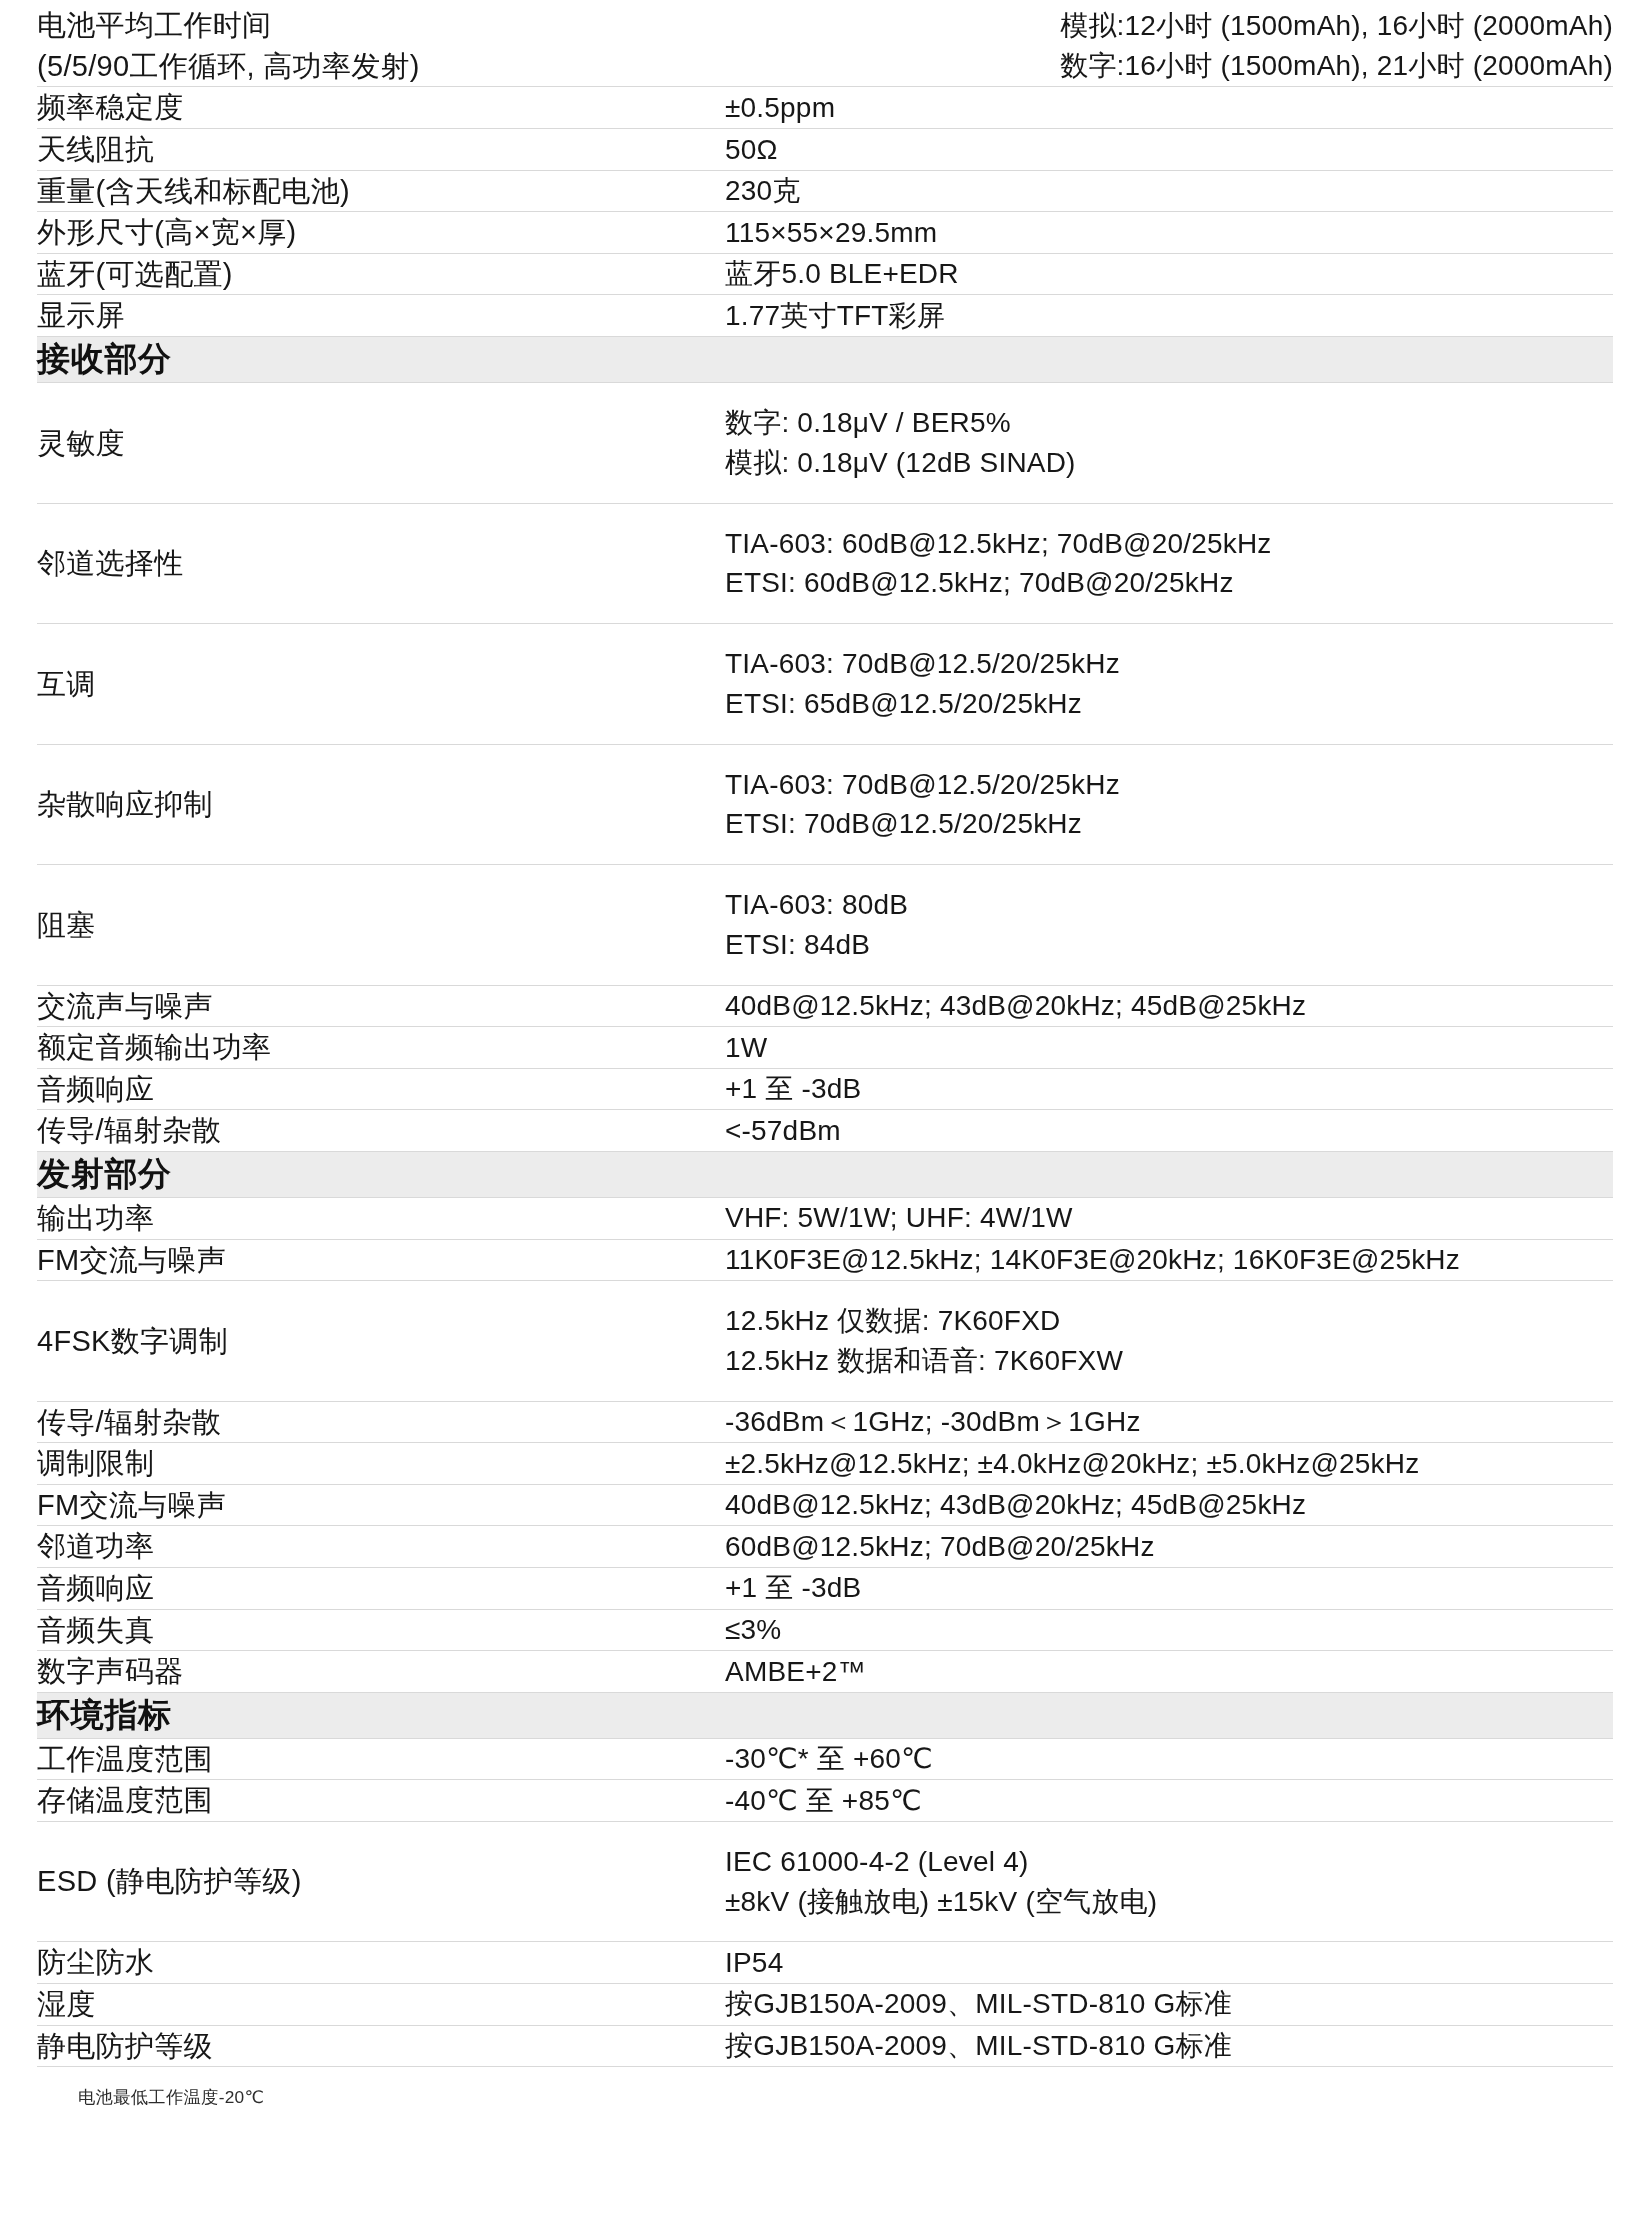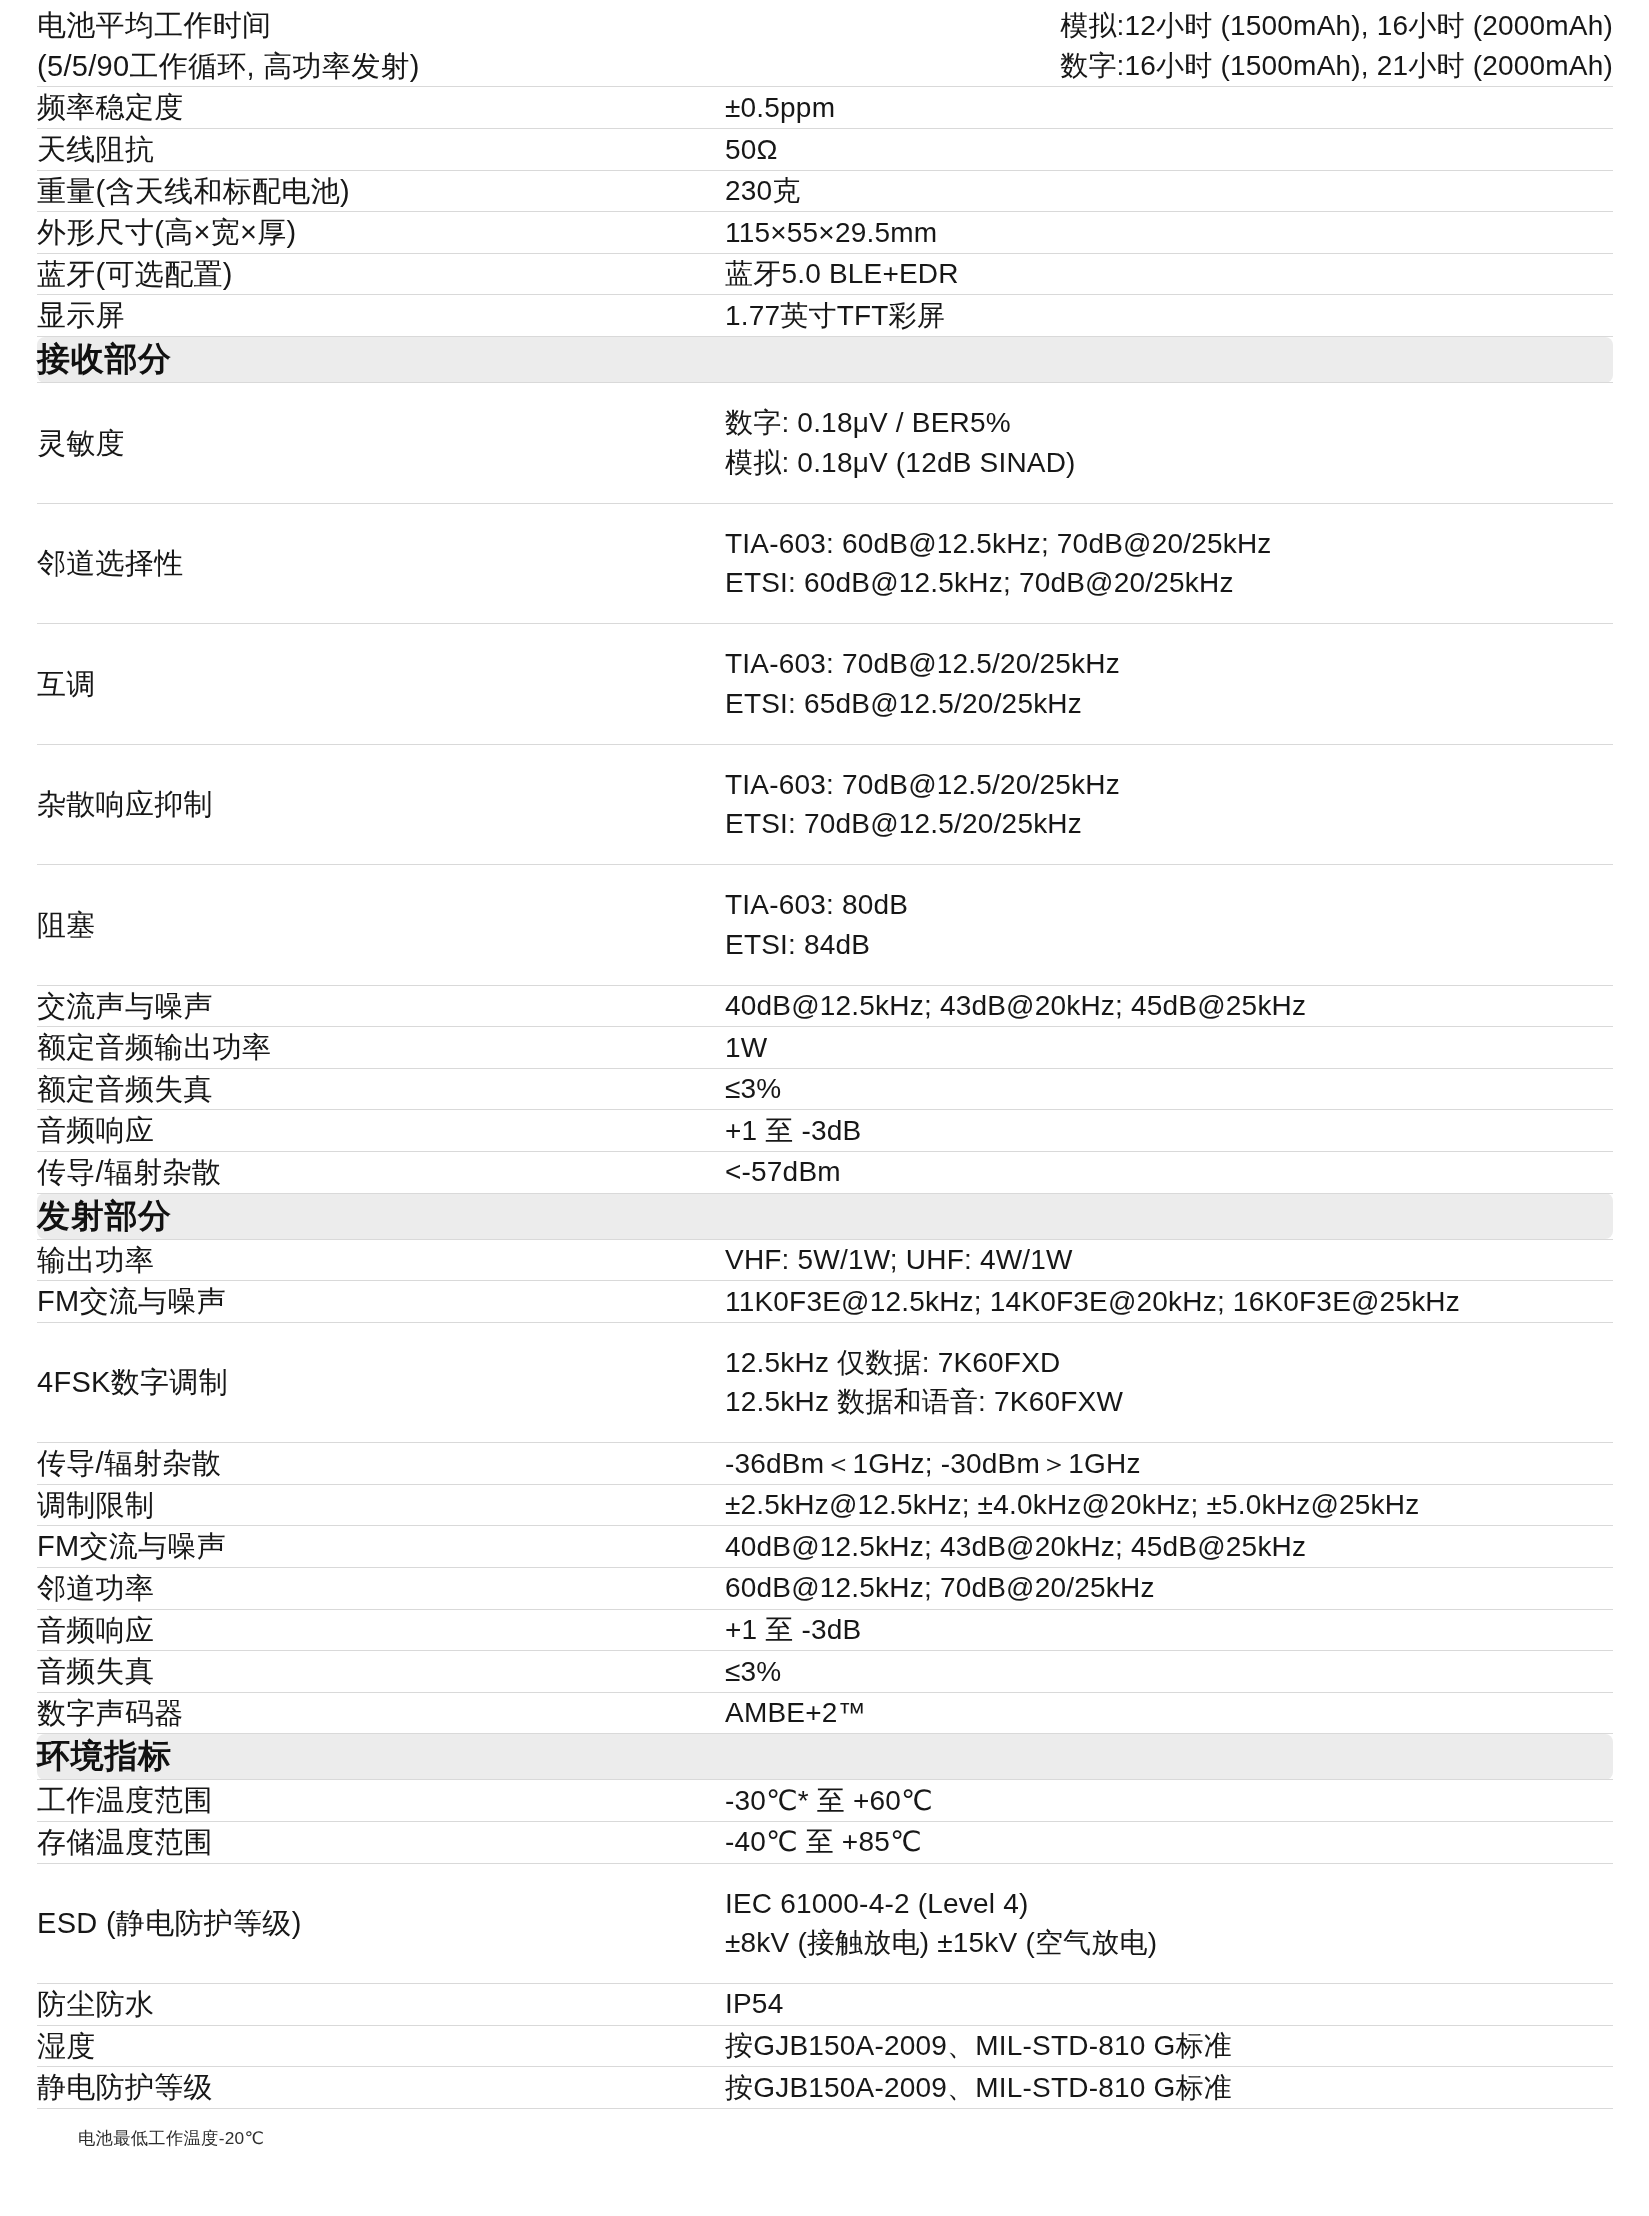--- a/index.html
+++ b/index.html
@@ -46,21 +46,20 @@
     font-size: 28px;
     line-height: 1.42;
     padding: 12px 5.3px 12px 5.3px;
     color: #171717;
     letter-spacing: 0.2px;
     white-space: pre-line;
   }
   .section-row td {
     background: #ececec;
     border-bottom: 1.3px solid #d9d9d9;
-    border-radius: 8px;
   }
   .section-title {
     font-size: 33px;
     font-weight: 700;
     padding: 10.6px 6.7px 10.6px 31px;
     color: #111111;
     letter-spacing: 0.7px;
   }
   .tall .label-cell,
   .tall .value-cell {
@@ -144,24 +143,20 @@
         </tr>
         <tr class="spec-row">
           <td class="label-cell">交流声与噪声</td>
           <td class="value-cell">40dB@12.5kHz; 43dB@20kHz; 45dB@25kHz</td>
         </tr>
         <tr class="spec-row">
           <td class="label-cell">额定音频输出功率</td>
           <td class="value-cell">1W</td>
         </tr>
         <tr class="spec-row">
-          <td class="label-cell">额定音频失真</td>
-          <td class="value-cell">≤3%</td>
-        </tr>
-        <tr class="spec-row">
           <td class="label-cell">音频响应</td>
           <td class="value-cell">+1 至 -3dB</td>
         </tr>
         <tr class="spec-row">
           <td class="label-cell">传导/辐射杂散</td>
           <td class="value-cell">&lt;-57dBm</td>
         </tr>
         <tr class="section-row">
           <td colspan="2" class="section-title">发射部分</td>
         </tr>

